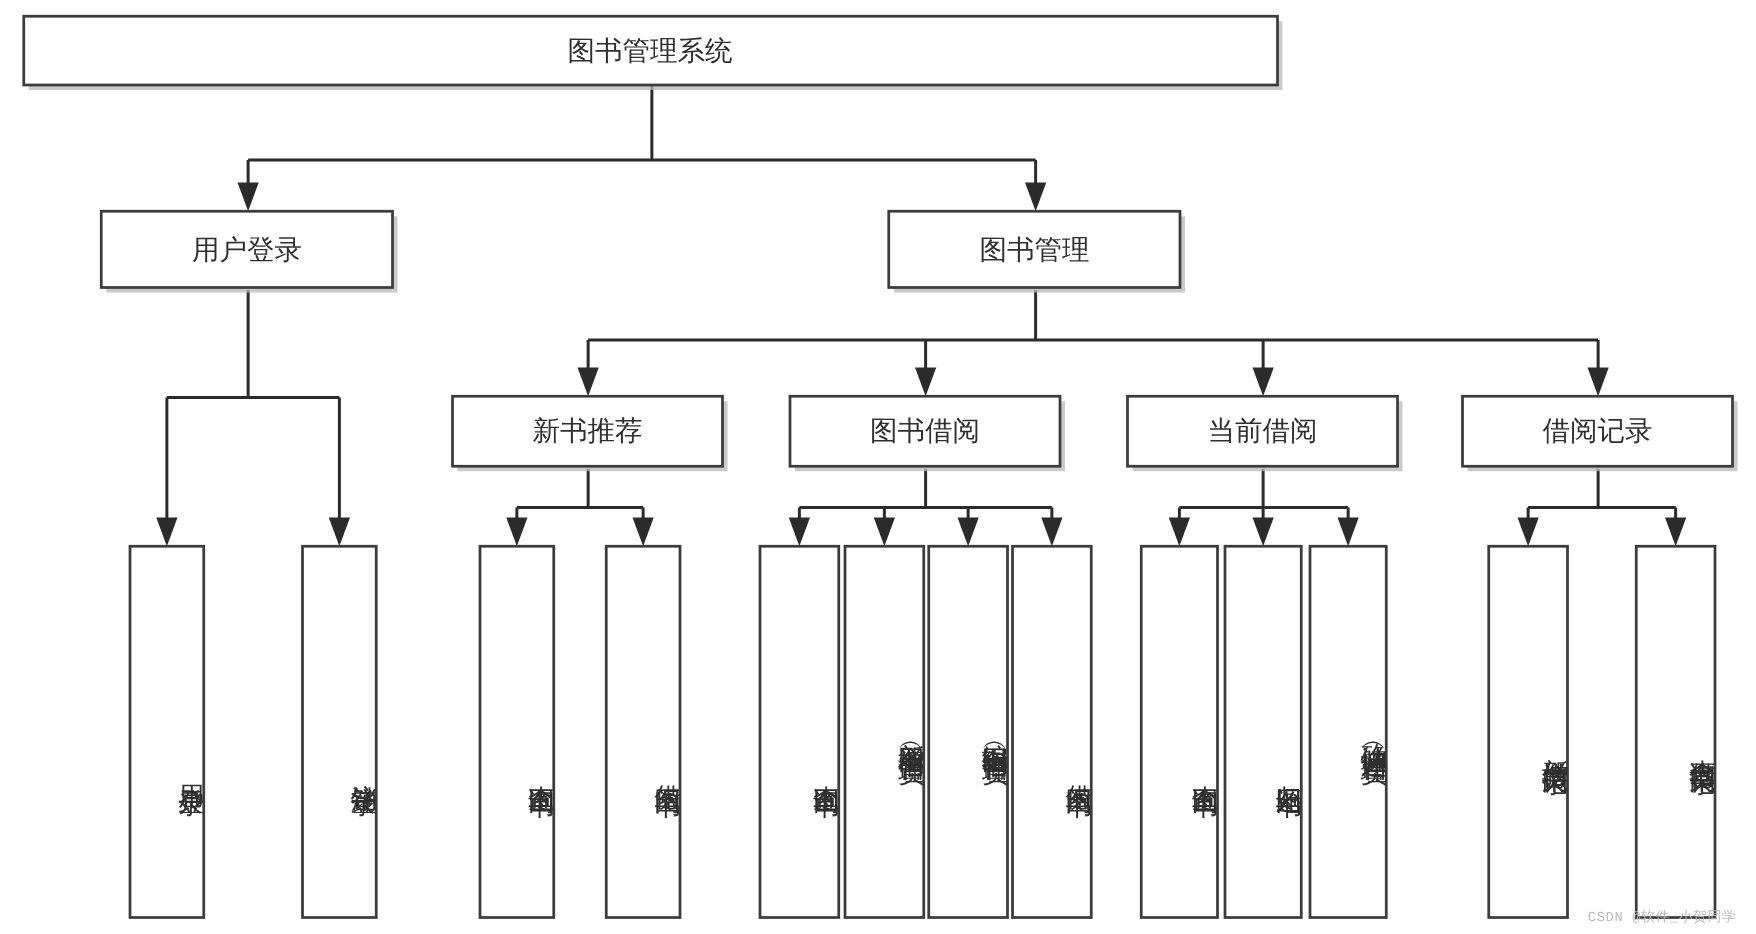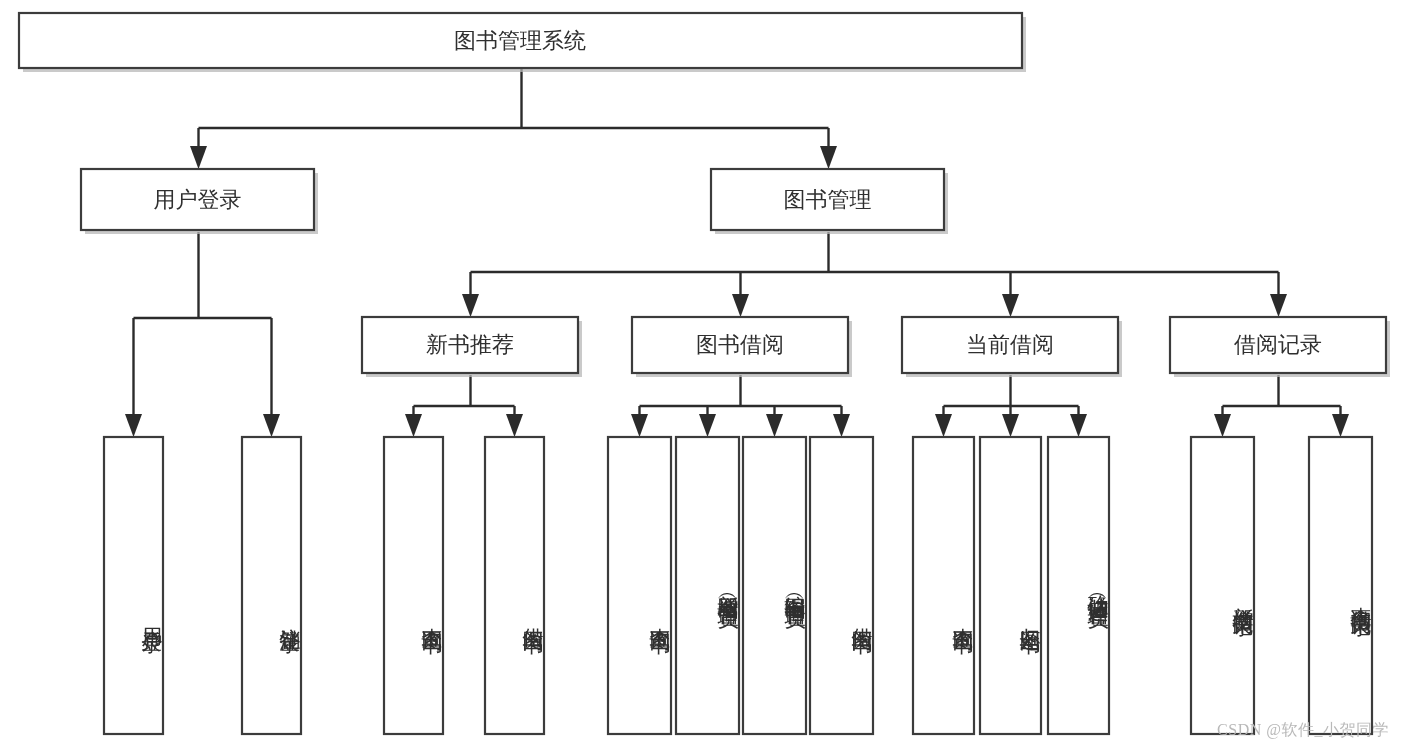--- a/index.html
+++ b/index.html
@@ -66,22 +66,22 @@
     white-space: nowrap;
     display: flex;
     align-items: flex-start;
     justify-content: center;
     pointer-events: none;
   }
   .watermark {
     position: absolute;
     right: 16px;
     bottom: 6px;
-    font-family: Liberation Serif, serif;
-    font-size: 16px;
+    font-family: Liberation Mono, monospace;
+    font-size: 11px;
     color: #b9b9b9;
     letter-spacing: 0.5px;
     white-space: nowrap;
   }
 </style>
 </head>
 <body>
 
 <div id="diagram-root">
 

